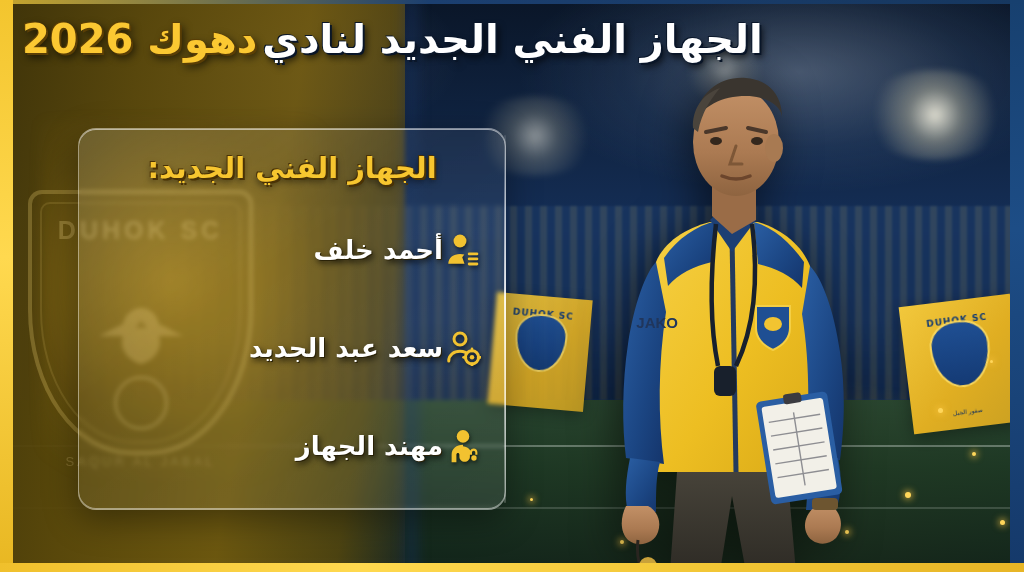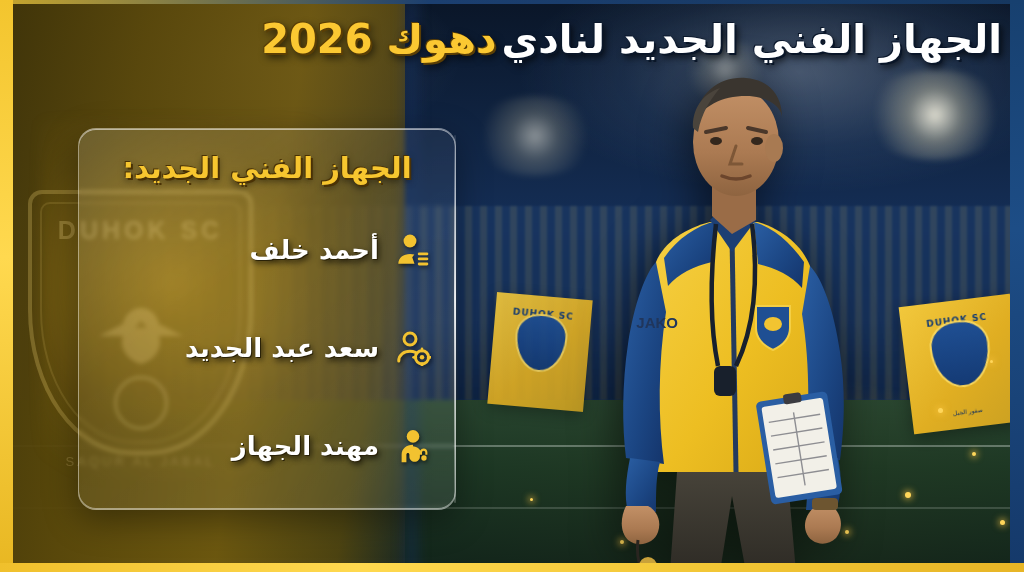--- a/index.html
+++ b/index.html
@@ -152,21 +152,21 @@
 
   
   .frame-left{  position:absolute; left:0;  top:0; width:13px;  height:100%; background:linear-gradient(180deg,#f3c52e 0%,#ffd94f 45%,#e8b722 100%); z-index:40;}
   .frame-bottom{position:absolute; left:0;  bottom:0; width:100%; height:9px; background:linear-gradient(90deg,#f0c02c 0%,#ffd94f 35%,#f2c635 70%,#e7b526 100%); z-index:40;}
   .frame-right{ position:absolute; right:0; top:0; width:14px;  height:100%; background:linear-gradient(180deg,#17406f 0%,#1d4d86 40%,#15396a 100%); z-index:40;}
   .frame-top{   position:absolute; left:0;  top:0; width:100%; height:4px; background:linear-gradient(90deg,#c8a62c 0%,#1b3f70 42%,#16375f 100%); z-index:40;}
 
   
   .title-wrap{
     position:absolute; left:0; right:0; top:16px;
-    text-align:right; z-index:30;
+    text-align:left; z-index:30;
     padding:0 22px;
   }
   .title{
     display:inline-block;
     font-size:40px; font-weight:bold; line-height:1.18;
     letter-spacing:0;
     direction:rtl;
     font-family:"DejaVu Sans","Liberation Sans",sans-serif;
   }
   .t-white{
@@ -178,21 +178,21 @@
   .t-gold{
     color:#fbc832;
     text-shadow:
       2px 2px 0 #5a3e05, -1px -1px 0 #5a3e05,
       3px 4px 8px rgba(0,0,0,.75);
   }
 
   
   .card{
     position:absolute; left:78px; top:128px;
-    width:378px; height:382px;
+    width:428px; height:382px;
     border-radius:18px;
     background:linear-gradient(145deg, rgba(255,255,255,.14) 0%, rgba(255,255,255,.05) 40%, rgba(255,255,255,.09) 100%);
     border:1px solid rgba(255,255,255,.42);
     box-shadow:
       inset 0 1px 0 rgba(255,255,255,.55),
       inset 0 -1px 0 rgba(255,255,255,.45),
       0 10px 34px rgba(0,0,0,.38);
     backdrop-filter:blur(2px);
     z-index:30;
     direction:rtl;
@@ -209,21 +209,21 @@
     font-size:29px; font-weight:bold; color:#f7c62f;
     text-align:center;
     margin-bottom:16px;
     text-shadow:2px 2px 0 #4a3205, -1px -1px 0 #4a3205, 0 3px 7px rgba(0,0,0,.6);
     font-family:"DejaVu Sans","Liberation Sans",sans-serif;
   }
 
   .staff-list{ display:flex; flex-direction:column; flex:1; justify-content:space-around; }
 
   .staff-row{
-    display:flex; align-items:center; gap:14px;
+    display:flex; align-items:center; 
     direction:rtl;
   }
   .staff-icon{
     width:40px; height:40px; flex:0 0 40px;
     display:flex; align-items:center; justify-content:center;
     filter:drop-shadow(1px 2px 2px rgba(0,0,0,.6));
   }
   .staff-icon svg{ width:36px; height:36px; fill:#f2c230; }
 
   .staff-name{

